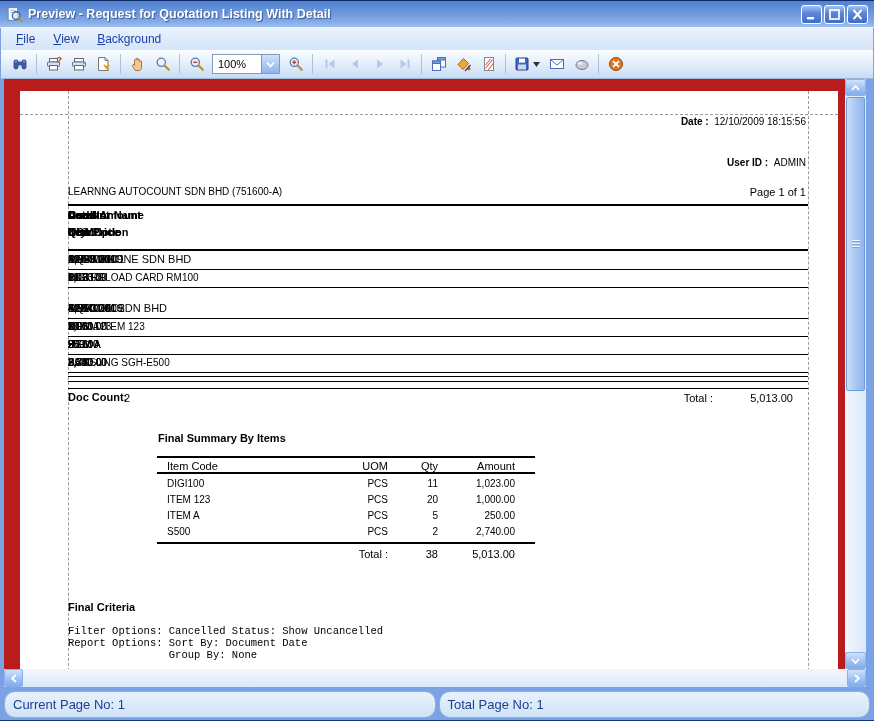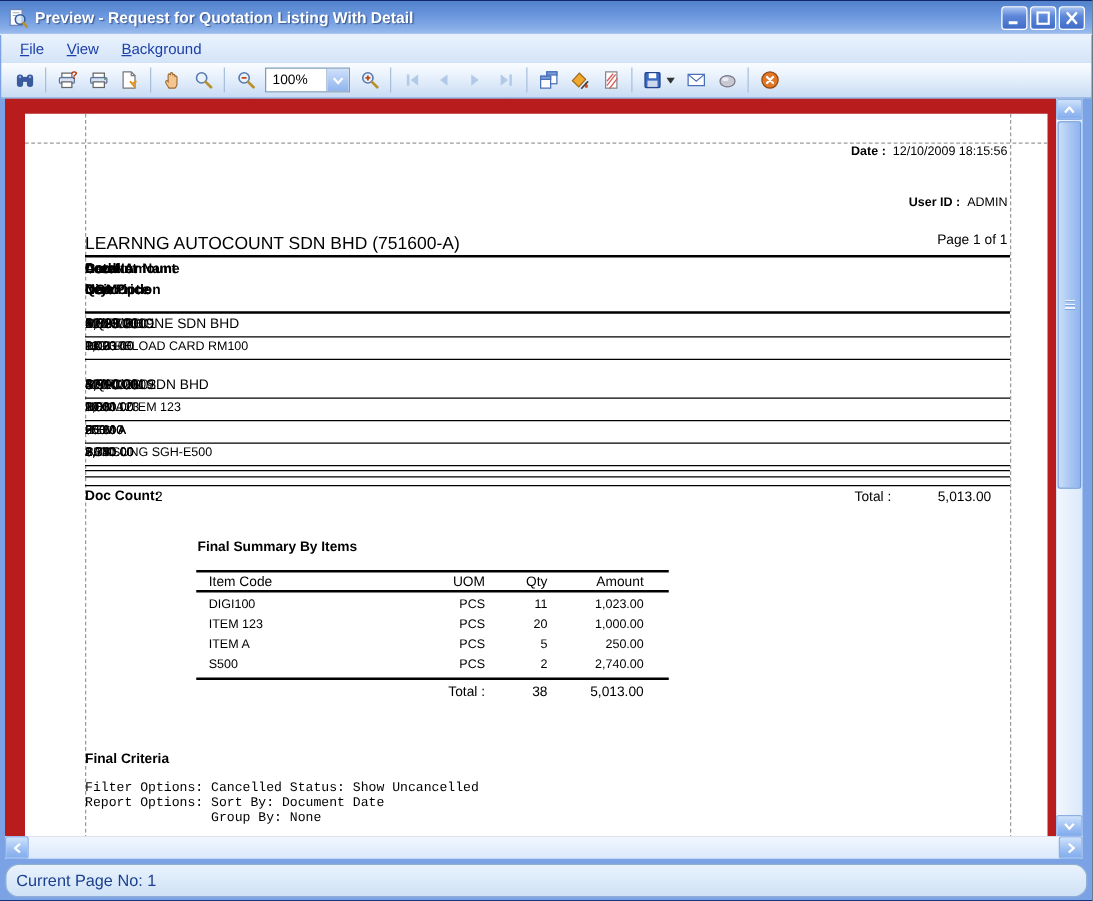--- a/index.html
+++ b/index.html
@@ -33,21 +33,21 @@
   .docarea{position:absolute;left:4px;top:78px;width:841px;height:590px;background:#b91c1c;overflow:hidden;}
   .page{position:absolute;left:16px;top:12px;width:818px;height:600px;background:#fff;}
   .mgl,.mgr{position:absolute;top:0;bottom:0;width:0;border-left:1px dashed #9a9a9a;}
   .mgl{left:48px;} .mgr{left:788px;}
   .mgt{position:absolute;left:0;right:0;top:23px;height:0;border-top:1px dashed #9a9a9a;}
   
   .r-dateline{position:absolute;right:32px;top:25px;font-size:10px;color:#000;}
   .r-userline{position:absolute;right:32px;top:38px;font-size:10px;color:#000;margin-top:28px;}
   .r-lbl{font-weight:bold;font-size:10px;}
   .r-title{position:absolute;left:48px;width:740px;top:42px;text-align:center;font-size:22px;font-weight:bold;color:#000;letter-spacing:-0.5px;}
-  .r-company{position:absolute;left:48px;top:95px;font-size:14px;}
+  .r-company{position:absolute;left:48px;top:95px;font-size:10px;}
   .r-pageinfo{position:absolute;right:32px;top:95px;font-size:11px;}
   .maintable{position:absolute;left:48px;top:113px;width:740px;}
   .thead{border-top:2px solid #000;border-bottom:2px solid #000;padding:1px 0 8px 0;}
   .trow{position:relative;height:17px;}
   .trow.doc{height:18px;border-bottom:1px solid #000;font-size:11px;}
   .trow.item{height:17px;border-bottom:1px solid #000;font-size:10px;}
   .trow.hrow{height:17px;font-size:11px;}
   .rowgap{height:12px;}
   .cell{position:absolute;top:2px;white-space:nowrap;}
   .b{font-weight:bold;}
@@ -465,15 +465,16 @@
     </div>
     <div class="hbtn" style="left:843px;">
       <svg width="6" height="9" viewBox="0 0 6 9">
           <path d="M1 1l4 3.5L1 8" fill="none" stroke="#fff" stroke-width="1.8"></path>
         </svg>
     </div>
   </div>
 
   <div class="statusbar">
     <div class="spanel">Current Page No: 1</div>
+    <div class="spanel">Total Page No: 1</div>
   </div>
   <div class="botline"></div>
 </div>
 
 </body></html>

